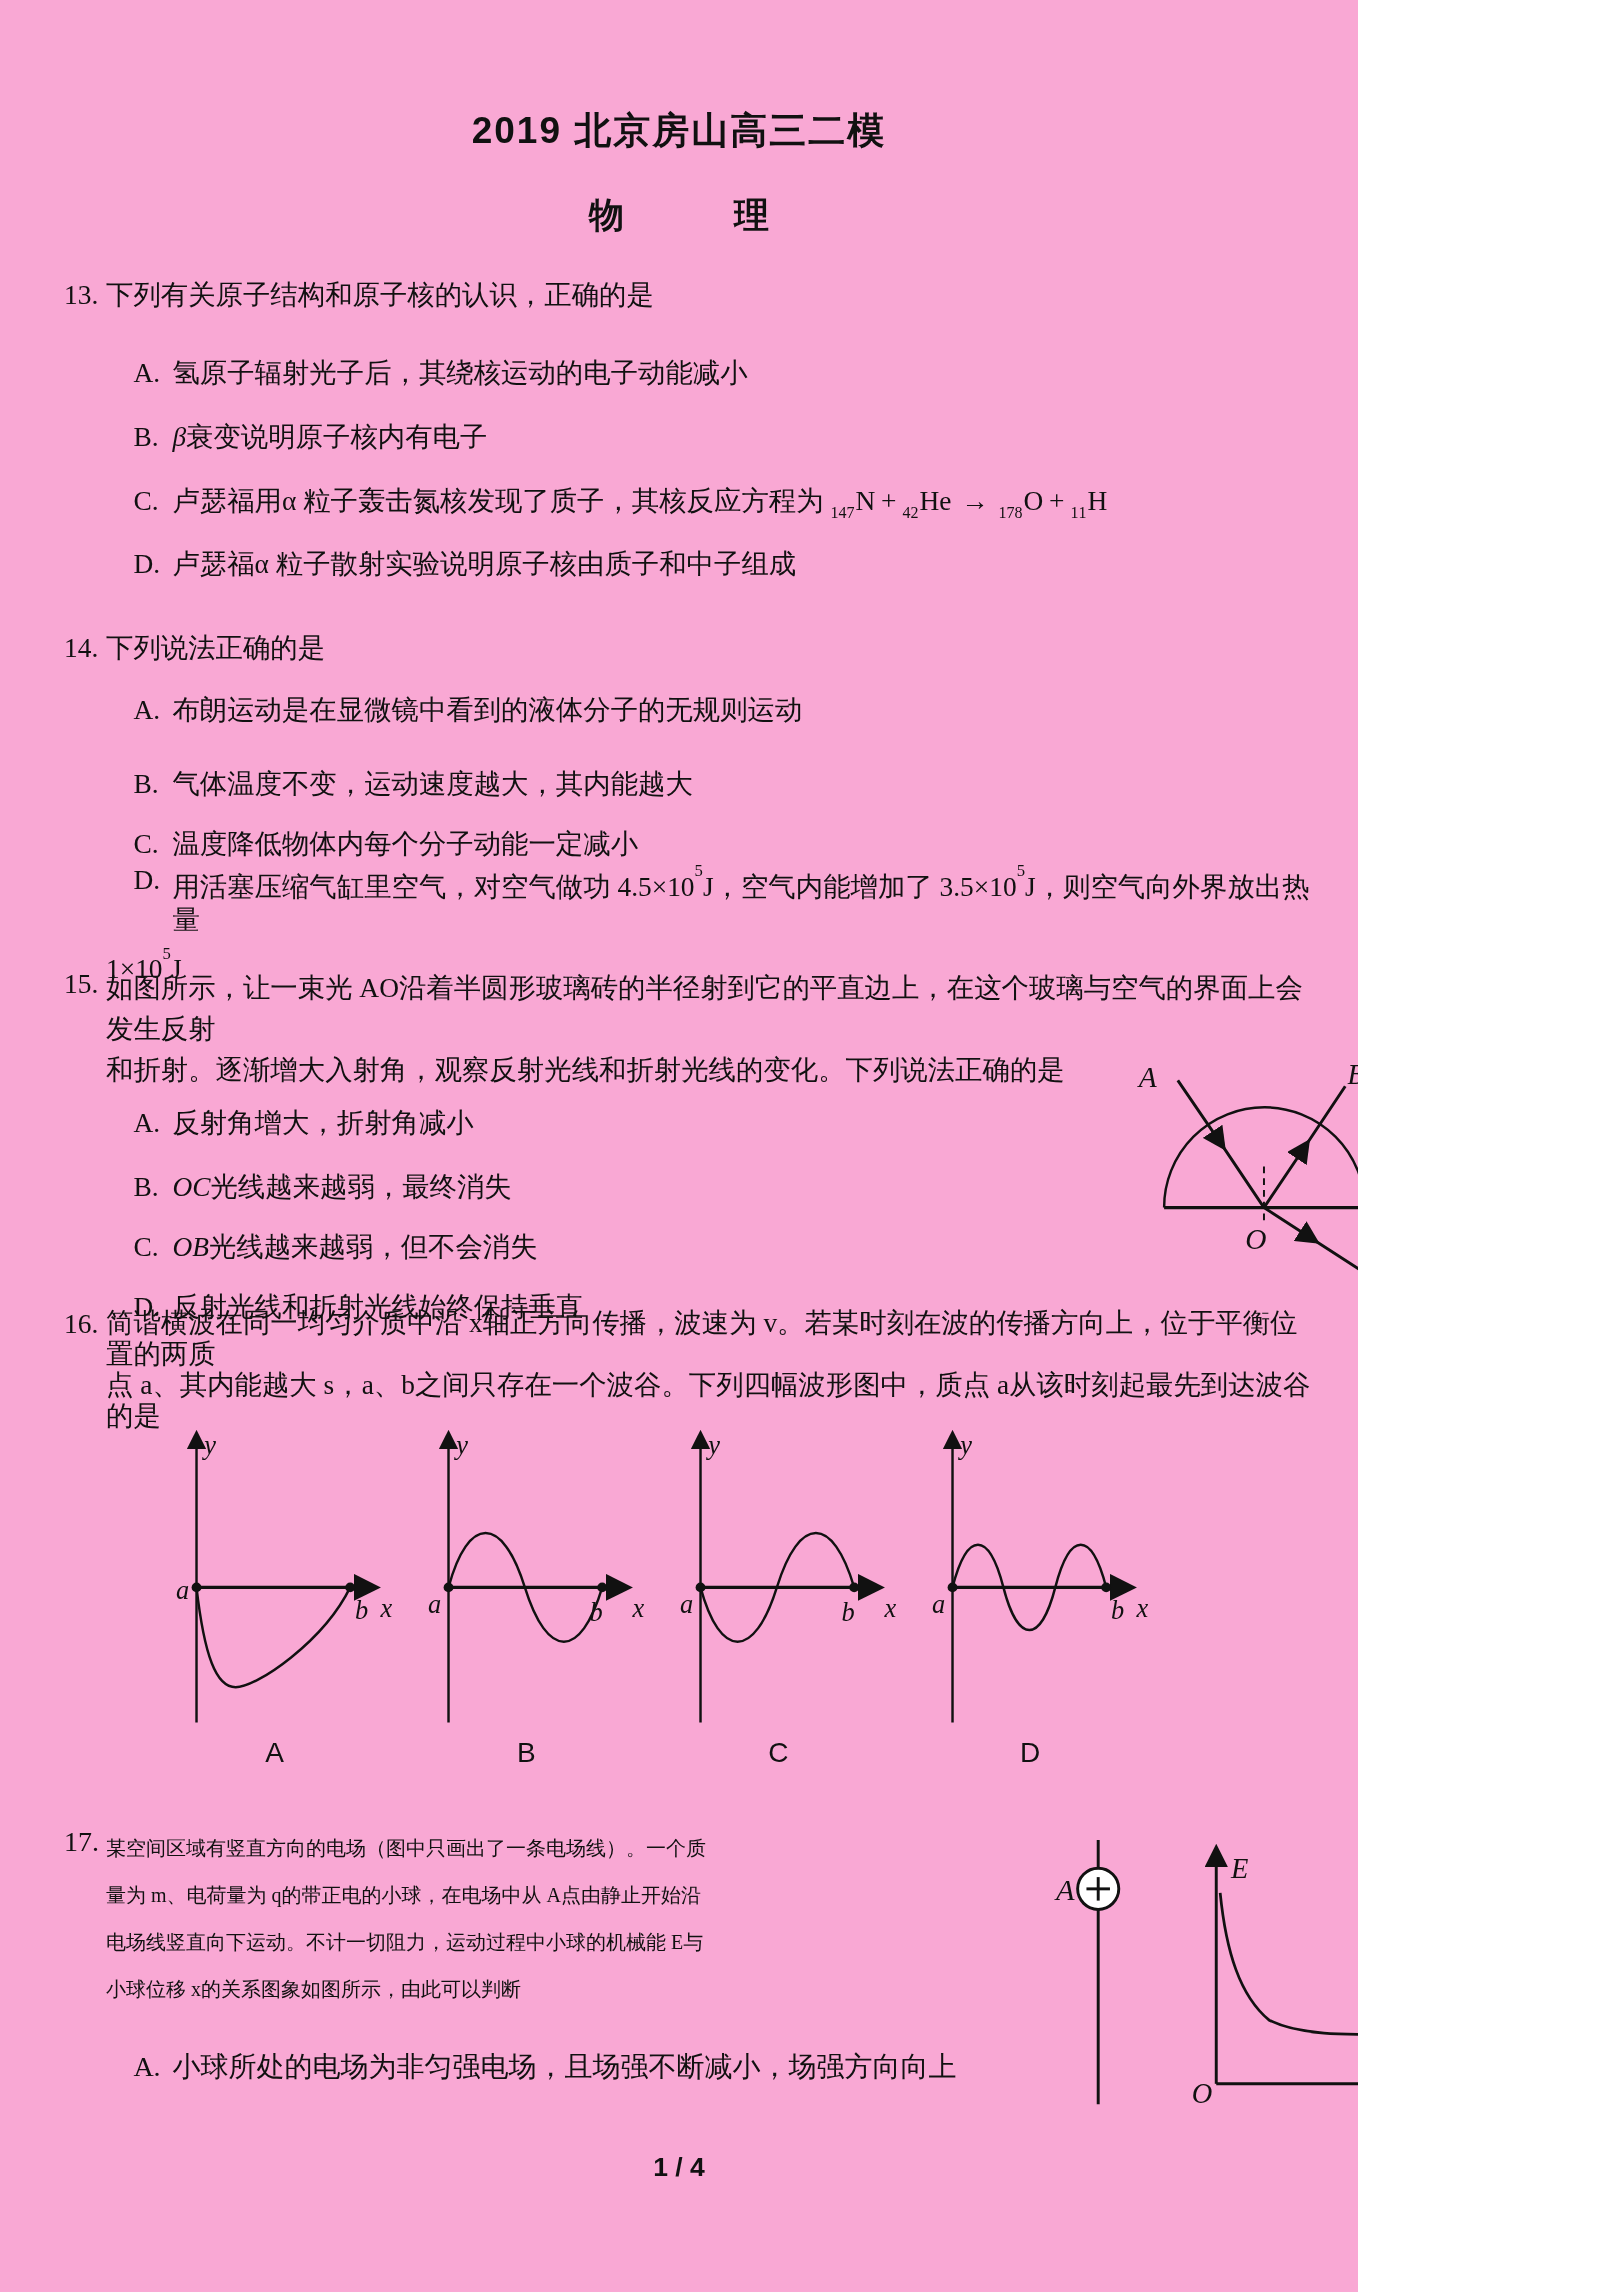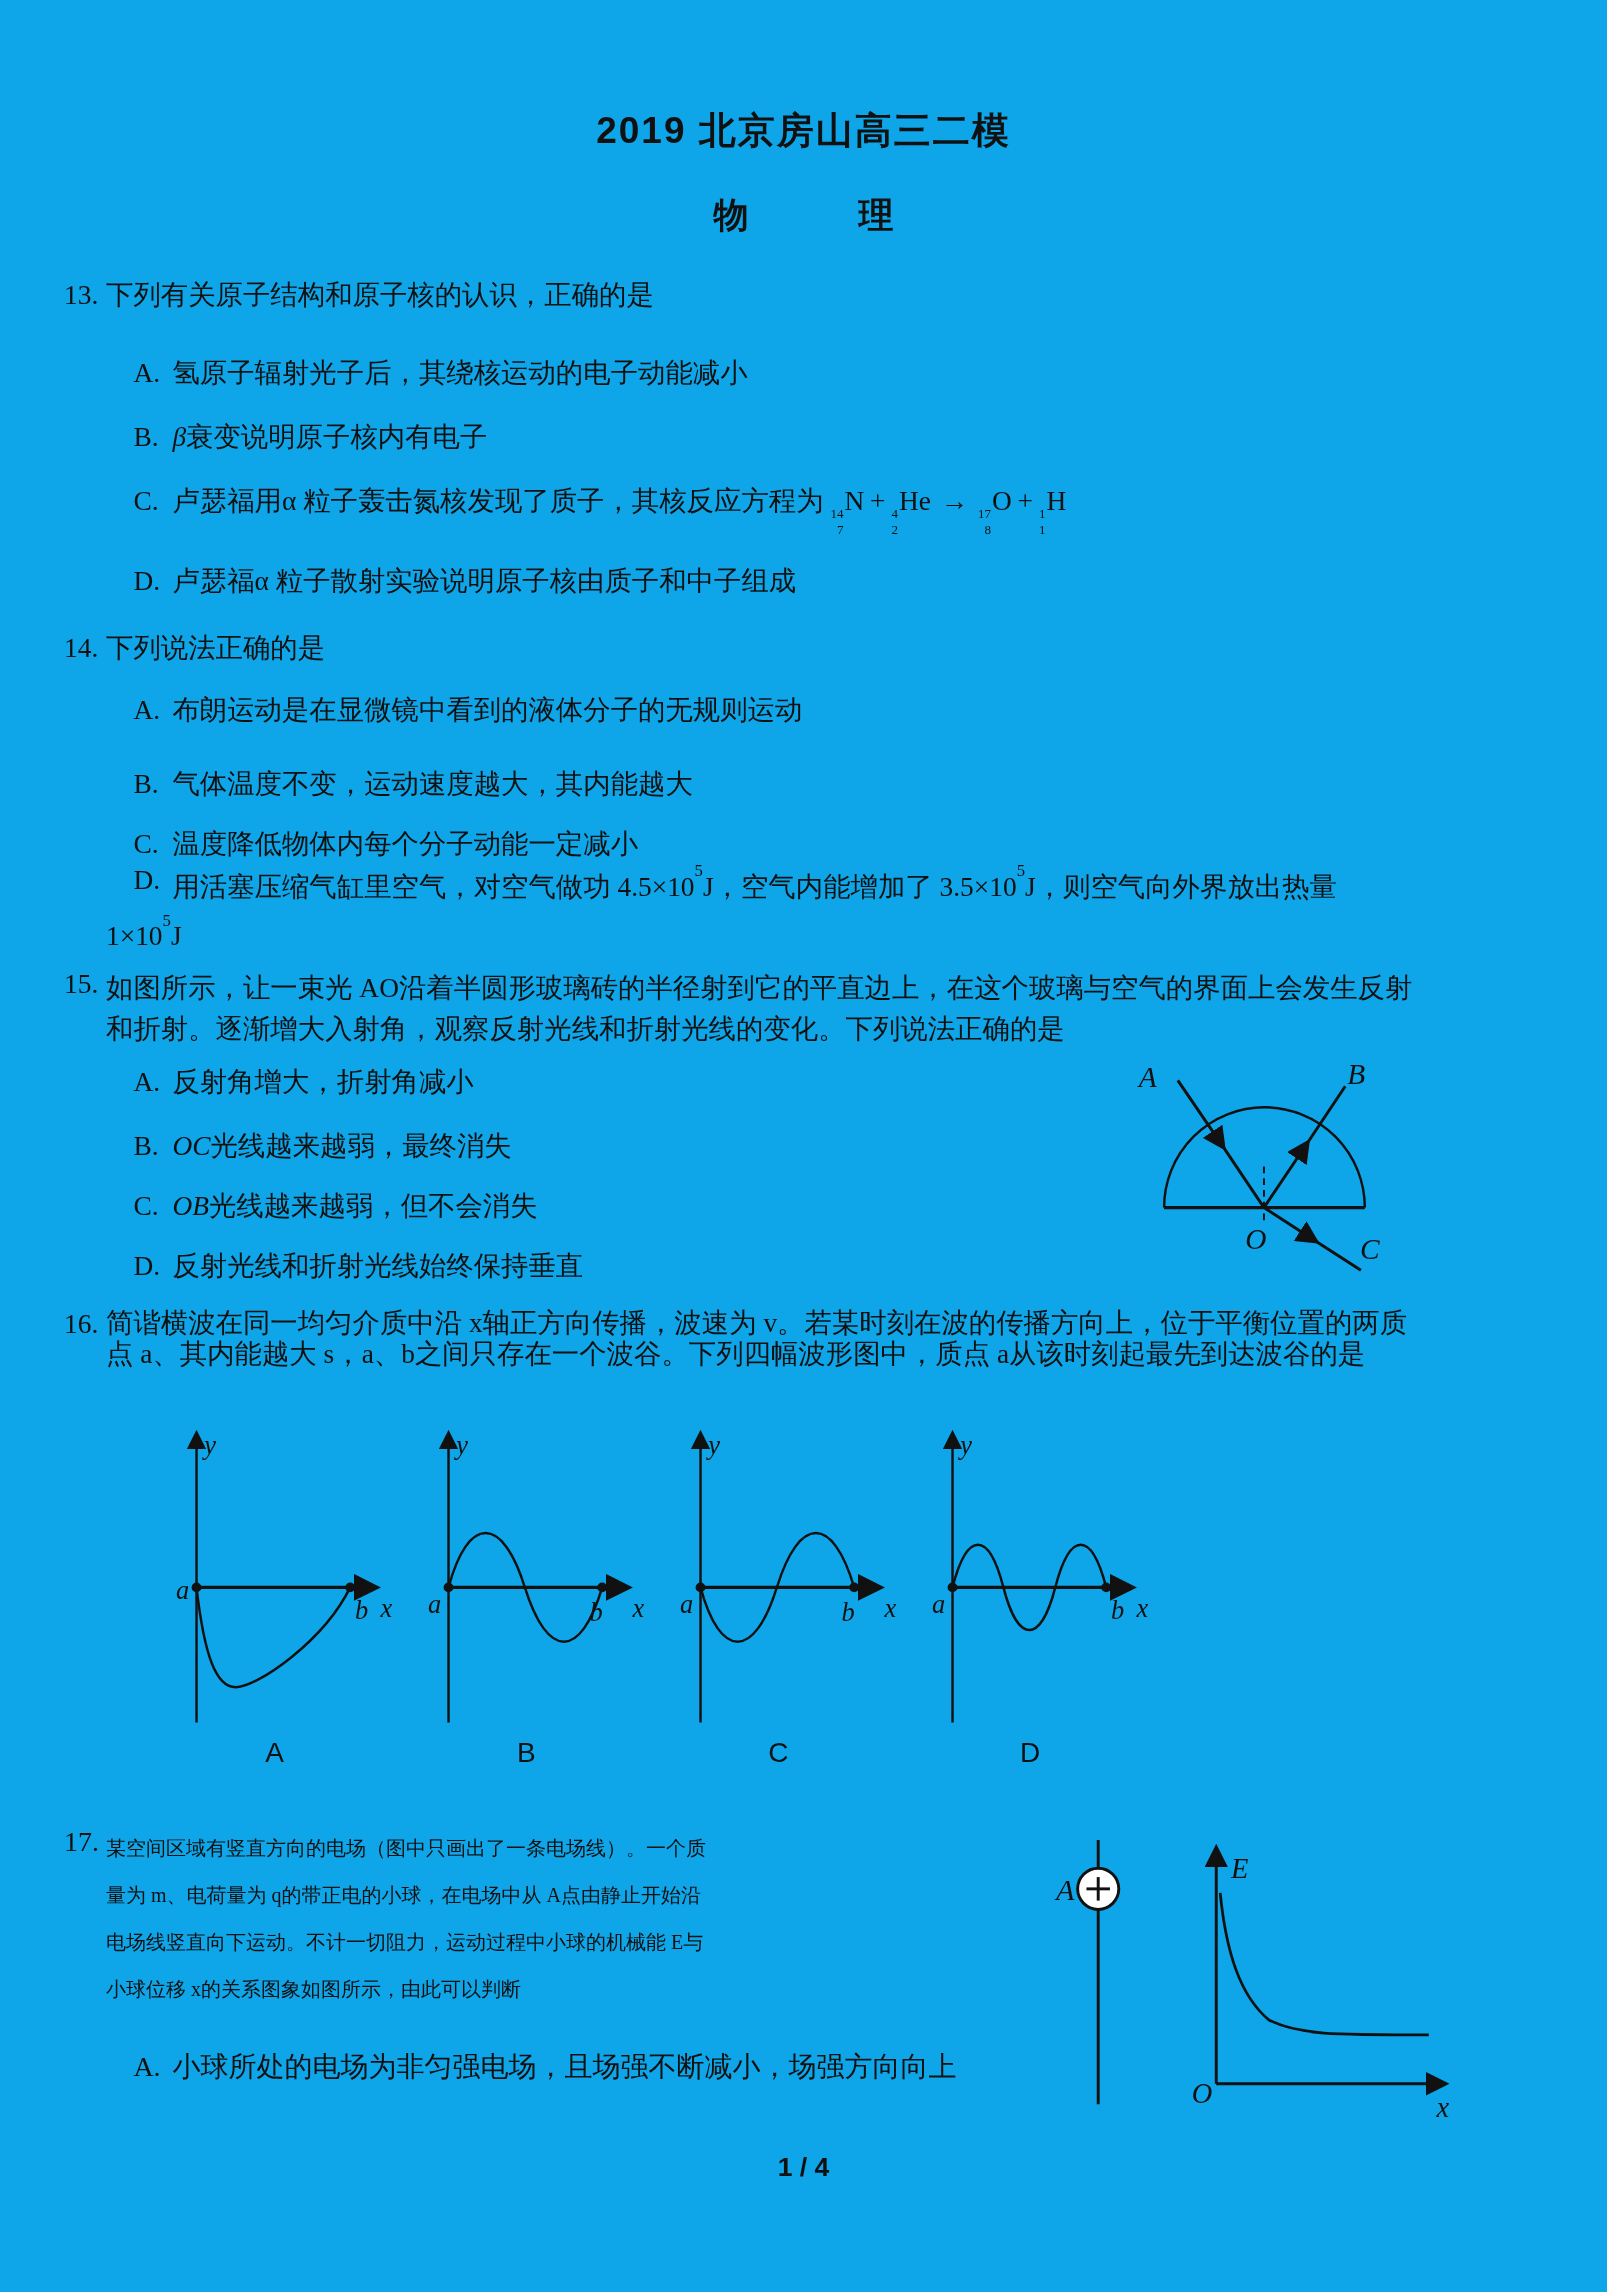--- a/index.html
+++ b/index.html
@@ -1,31 +1,31 @@
 <!DOCTYPE html>
 <html><head>
 <meta charset="utf-8">
 <style>
   html,body{margin:0;padding:0;background:#ffffff;}
-  .page{position:relative;width:1607px;height:2293px;background:#0ea5e9;overflow:hidden;
+  .page{position:relative;width:1358px;height:2293px;background:#f9a8d4;overflow:hidden;
         font-family:"Liberation Serif","DejaVu Serif",serif;color:#111;font-size:27.4px;}
   .title{position:absolute;top:106px;left:0;width:100%;text-align:center;
          font-family:"Liberation Sans","DejaVu Sans",sans-serif;font-weight:700;font-size:37px;letter-spacing:2px;}
   .subject{position:absolute;top:192px;left:0;width:100%;display:flex;justify-content:center;gap:110px;
            font-family:"Liberation Sans","DejaVu Sans",sans-serif;font-weight:700;font-size:35px;}
   .q{position:absolute;left:64px;right:39px;display:flex;align-items:flex-start;line-height:33px;}
   .qnum{width:42px;flex:none;}
   .qbody{flex:1;}
   .opts{margin-left:27.4px;}
   .opt{display:flex;align-items:flex-start;}
   .ol{width:39px;flex:none;}
   .stem-line{line-height:41px;}
   .it{font-style:italic;}
   sup.e{font-size:16.7px;position:relative;top:-9.8px;}
-  .stk{display:inline-flex;flex-direction:column;align-items:flex-end;font-size:13px;line-height:15.7px;
+  .stk{display:inline-flex;flex-direction:row;align-items:flex-end;font-size:16px;line-height:15.7px;
        vertical-align:-7.8px;margin-right:1px;}
   .op{margin:0 5.9px;}
   .arrow{margin:0 9.8px;}
   
   .q13 .opt.a{margin-top:45px}.q13 .opt.b{margin-top:31px}.q13 .opt.c{margin-top:31px}.q13 .opt.d{margin-top:27.4px}
   .q14 .opt.a{margin-top:29px}.q14 .opt.b{margin-top:41px}.q14 .opt.c{margin-top:27.4px}.q14 .opt.d{margin-top:2.9px}
   .dline2{margin-top:9px;}
   .q15 .opt.a{margin-top:15.7px}.q15 .opt.b{margin-top:31px}.q15 .opt.c{margin-top:27.4px}.q15 .opt.d{margin-top:27.4px}
   .q16 .stem-line{line-height:31px;}
   .q17 .stem-line{line-height:47px;font-size:20px;}

